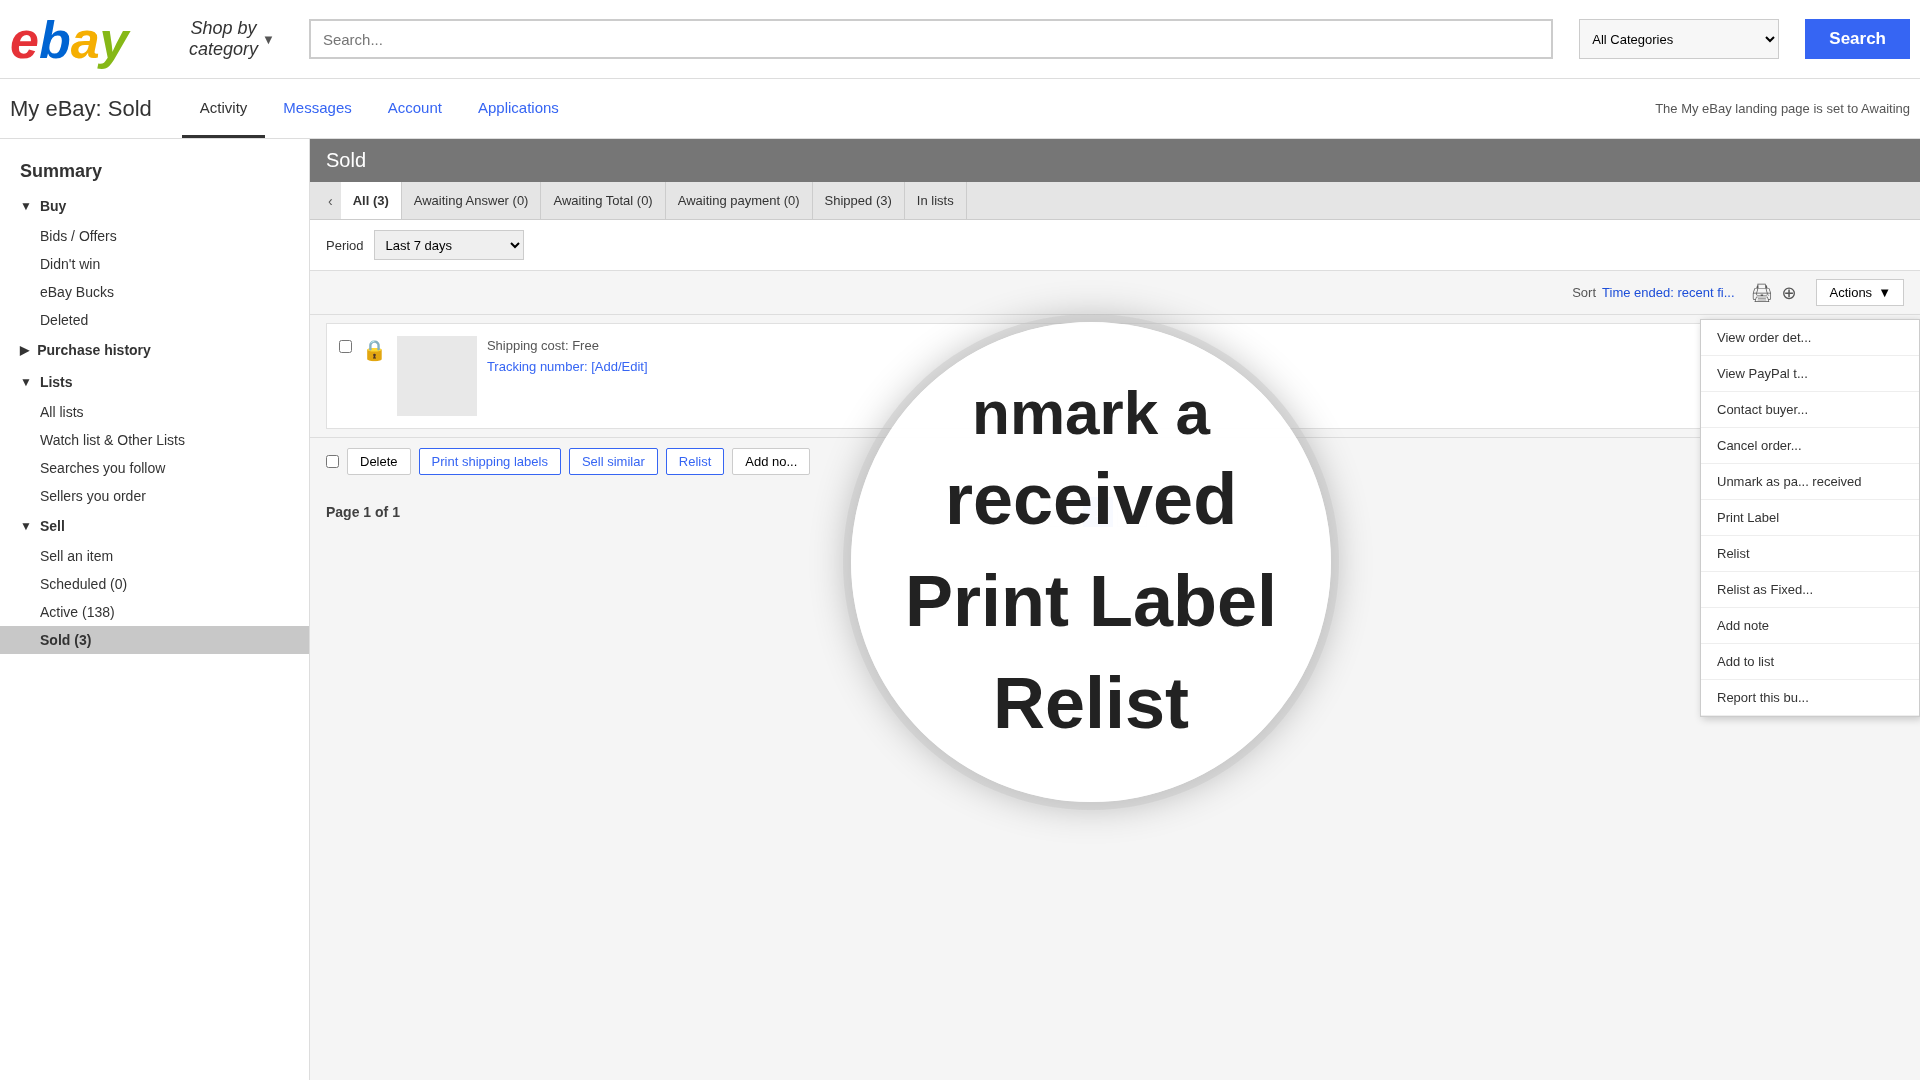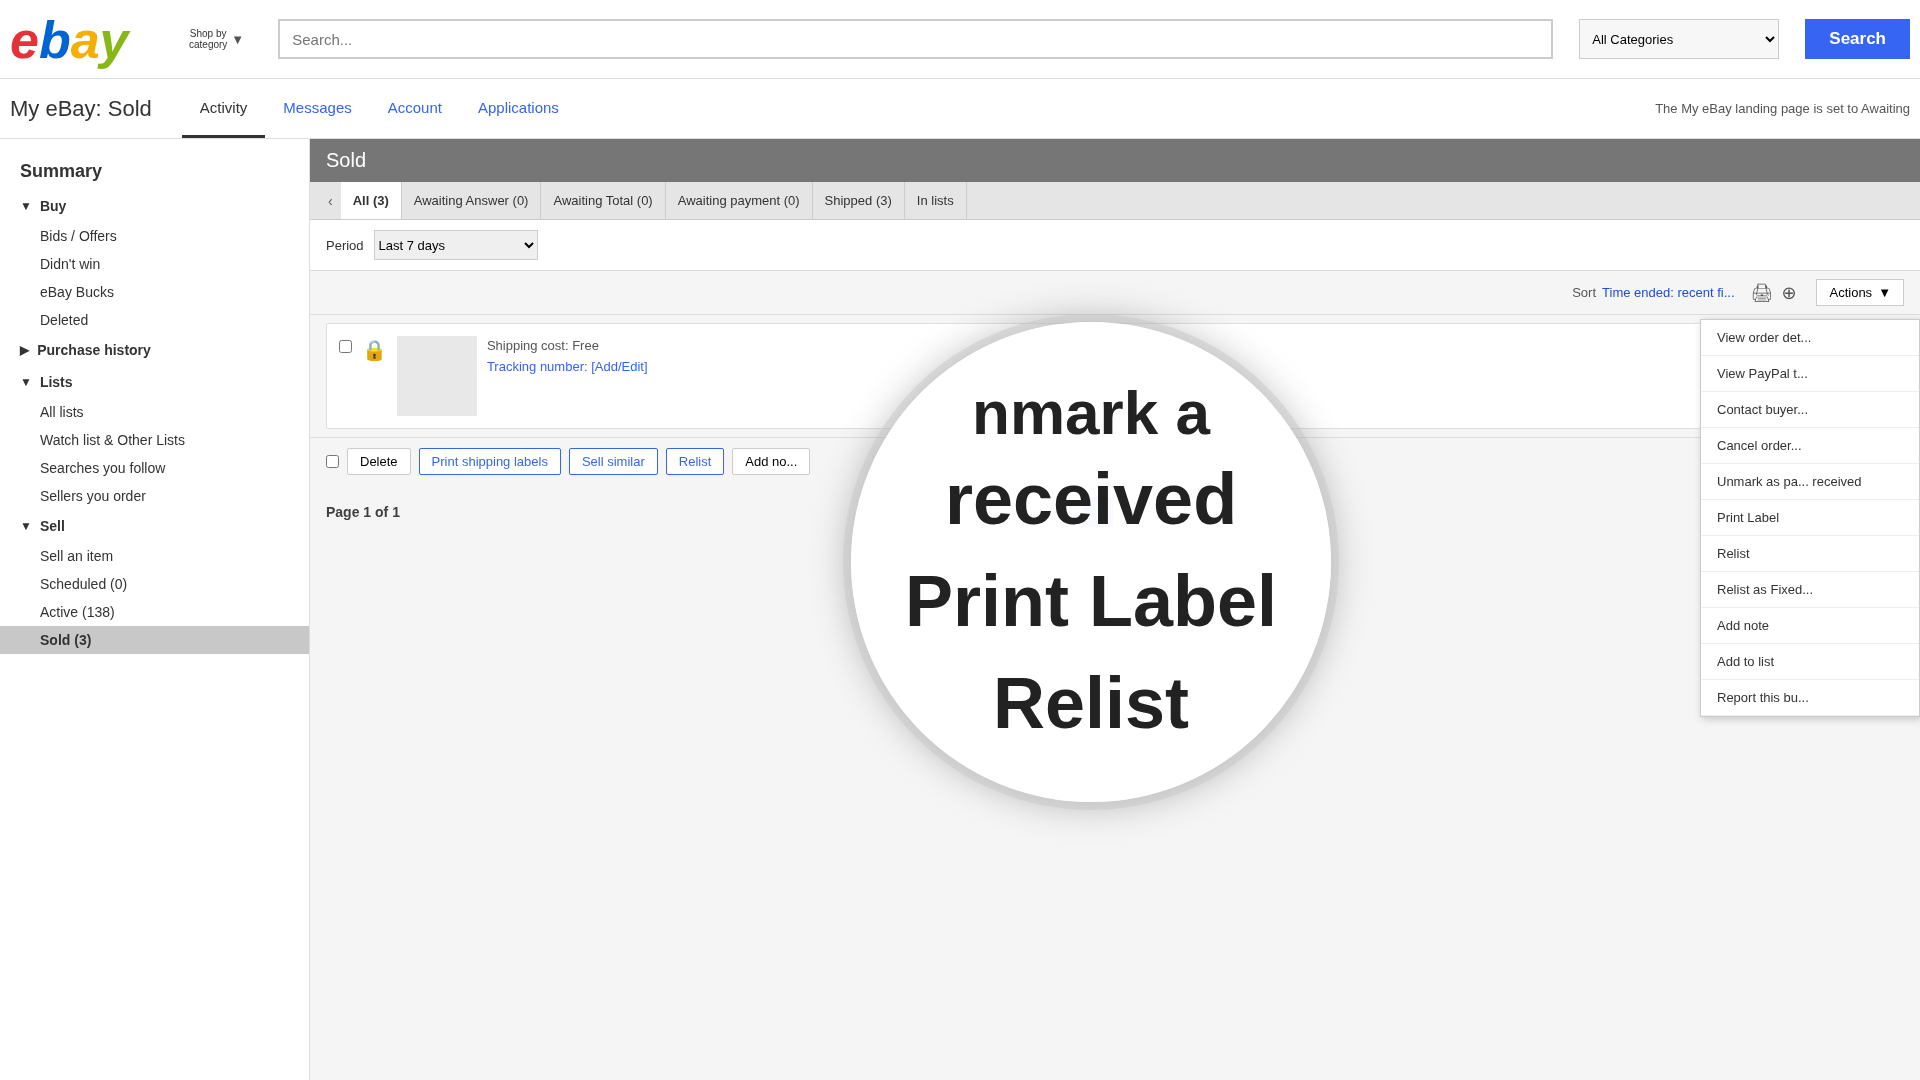--- a/index.html
+++ b/index.html
@@ -208,23 +208,23 @@
       align-items: center;
       padding: 10px 16px;
       background: #fff;
       border-bottom: 1px solid #ddd;
       gap: 10px;
     }
     #filter-bar label { font-size: 13px; color: #333; }
     #period-select {
       height: 30px;
       border: 1px solid #ccc;
-      padding: 0 0;
-      font-size: 13px;
-      width: 164px;
+      padding: 0 7px;
+      font-size: 13px;
+      width: 150px;
     }
 
     
     #table-header {
       display: flex;
       align-items: center;
       padding: 8px 16px;
       background: #f5f5f5;
       border-bottom: 1px solid #ddd;
       justify-content: flex-end;
@@ -385,21 +385,21 @@
     }
   </style>
 </head>
 <body>
 
 <div id="header">
   <div id="logo">
     <span class="logo-e">e</span><span class="logo-b">b</span><span class="logo-a">a</span><span class="logo-y">y</span>
   </div>
   <button id="shop-by">
-    <span style="white-space:pre-line;font-size:10px;">Shop by
+    <span style="white-space:pre-line;font-size:18px;font-style:italic;">Shop by
 category</span>
     <span id="shop-by-arrow">▼</span>
   </button>
   <input id="search-bar" type="text" placeholder="Search..." style="">
   <select id="category-select">
     <option>All Categories</option>
   </select>
   <button id="search-button">Search</button>
 </div>
 

